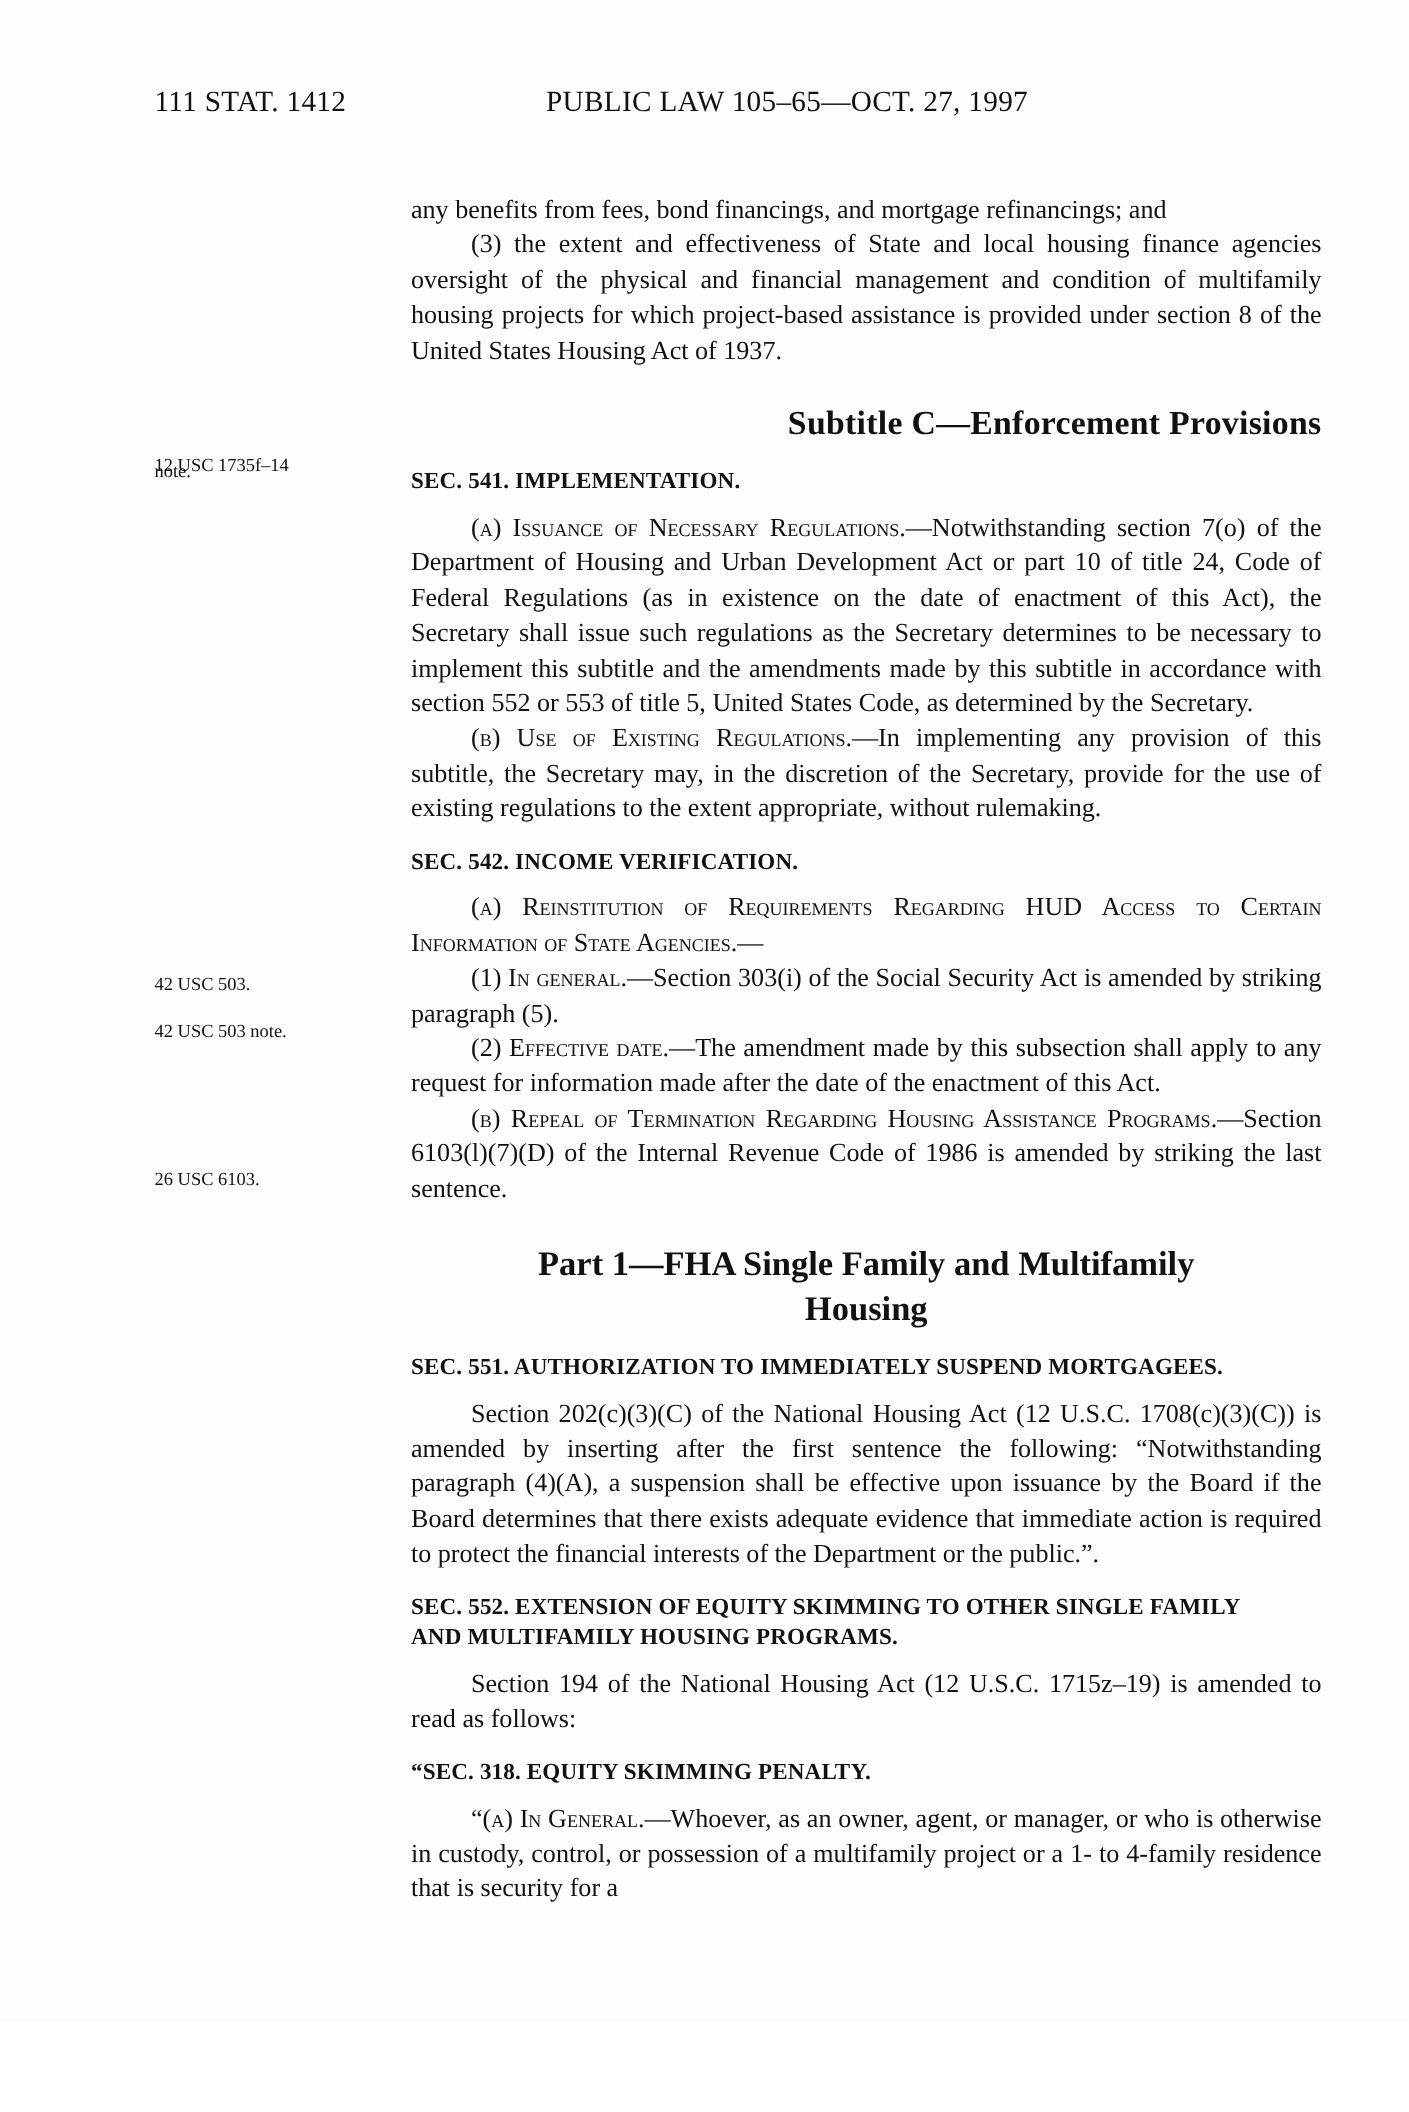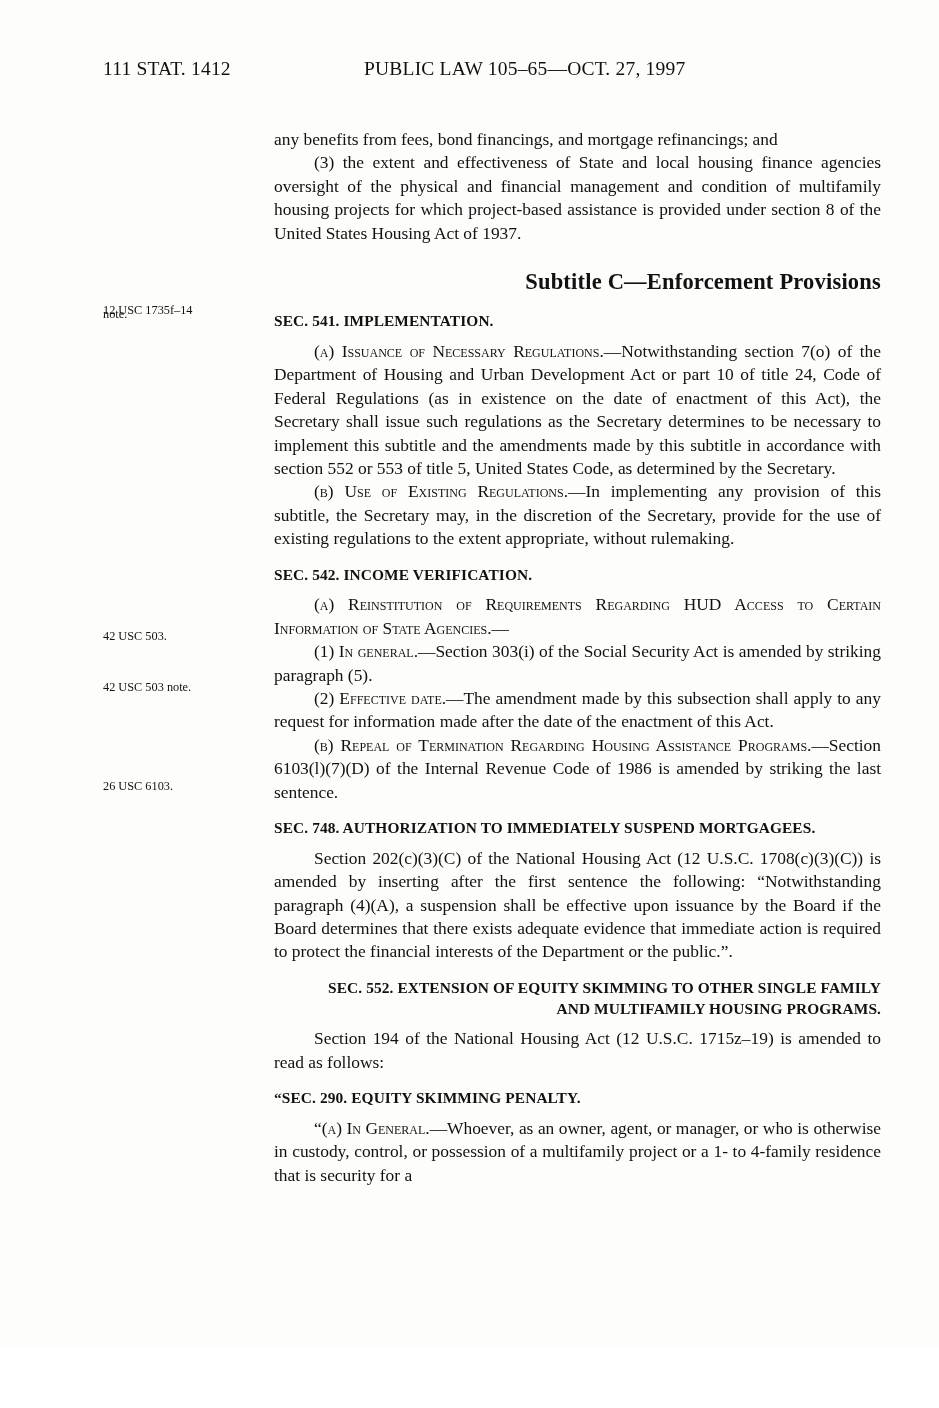--- a/index.html
+++ b/index.html
@@ -85,21 +85,21 @@
     margin: 22px 0 14px 0;
     letter-spacing: 0.2px;
   }
   h3.sec {
     font-size: 15.4px;
     font-weight: bold;
     margin: 14px 0 8px 0;
     letter-spacing: 0.1px;
   }
   h3.sec.center {
-    text-align: right;
+    text-align: left;
   }
   h2.part {
     font-size: 23px;
     font-weight: bold;
     text-align: center;
     margin: 24px 0 14px 0;
     line-height: 1.3;
   }
 </style>
 </head>
@@ -108,21 +108,21 @@
 <div class="page">
 
   <div class="runhead">
     <span class="stat">111 STAT. 1412</span>
     <span class="law">PUBLIC LAW 105–65—OCT. 27, 1997</span>
   </div>
 
   <div class="marginals">
     <div class="marginal" style="top:13px;">12 USC 1735f–14</div>
     <div class="marginal" style="top:17px;">note.</div>
-    <div class="marginal" style="top:339px;">42 USC 503.</div>
+    <div class="marginal" style="top:359px;">42 USC 503.</div>
     <div class="marginal" style="top:390px;">42 USC 503 note.</div>
     <div class="marginal" style="top:489px;">26 USC 6103.</div>
   </div>
 
   <div class="col">
 
     <p>any benefits from fees, bond financings, and mortgage refinancings; and</p>
     <p class="ind">(3) the extent and effectiveness of State and local housing finance agencies oversight of the physical and financial management and condition of multifamily housing projects for which project-based assistance is provided under section 8 of the United States Housing Act of 1937.</p>
 
     <h2 class="subtitle">Subtitle C—Enforcement Provisions</h2>
@@ -136,27 +136,28 @@
     <h3 class="sec">SEC. 542. INCOME VERIFICATION.</h3>
 
     <p class="ind sc">(a) Reinstitution of Requirements Regarding HUD Access to Certain Information of State Agencies.—</p>
 
     <p class="ind"><span class="sc">(1) In general.—</span><span>Section 303(i) of the Social Security Act is amended by striking paragraph (5).</span></p>
 
     <p class="ind"><span class="sc">(2) Effective date.—</span><span>The amendment made by this subsection shall apply to any request for information made after the date of the enactment of this Act.</span></p>
 
     <p class="ind"><span class="sc">(b) Repeal of Termination Regarding Housing Assistance Programs.—</span><span>Section 6103(l)(7)(D) of the Internal Revenue Code of 1986 is amended by striking the last sentence.</span></p>
 
+    <h2 class="part"><span>Part 1—FHA Single Family and Multifamily</span><br><span>Housing</span></h2>
 
-    <h3 class="sec">SEC. 748. AUTHORIZATION TO IMMEDIATELY SUSPEND MORTGAGEES.</h3>
+    <h3 class="sec">SEC. 551. AUTHORIZATION TO IMMEDIATELY SUSPEND MORTGAGEES.</h3>
 
     <p class="ind">Section 202(c)(3)(C) of the National Housing Act (12 U.S.C. 1708(c)(3)(C)) is amended by inserting after the first sentence the following: “Notwithstanding paragraph (4)(A), a suspension shall be effective upon issuance by the Board if the Board determines that there exists adequate evidence that immediate action is required to protect the financial interests of the Department or the public.”.</p>
 
     <h3 class="sec center"><span>SEC. 552. EXTENSION OF EQUITY SKIMMING TO OTHER SINGLE FAMILY</span><br><span>AND MULTIFAMILY HOUSING PROGRAMS.</span></h3>
 
     <p class="ind">Section 194 of the National Housing Act (12 U.S.C. 1715z–19) is amended to read as follows:</p>
 
-    <h3 class="sec">“SEC. 290. EQUITY SKIMMING PENALTY.</h3>
+    <h3 class="sec">“SEC. 318. EQUITY SKIMMING PENALTY.</h3>
 
     <p class="ind"><span class="sc">“(a) In General.—</span><span>Whoever, as an owner, agent, or manager, or who is otherwise in custody, control, or possession of a multifamily project or a 1- to 4-family residence that is security for a</span></p>
 
   </div>
 </div>
 
 </body></html>

